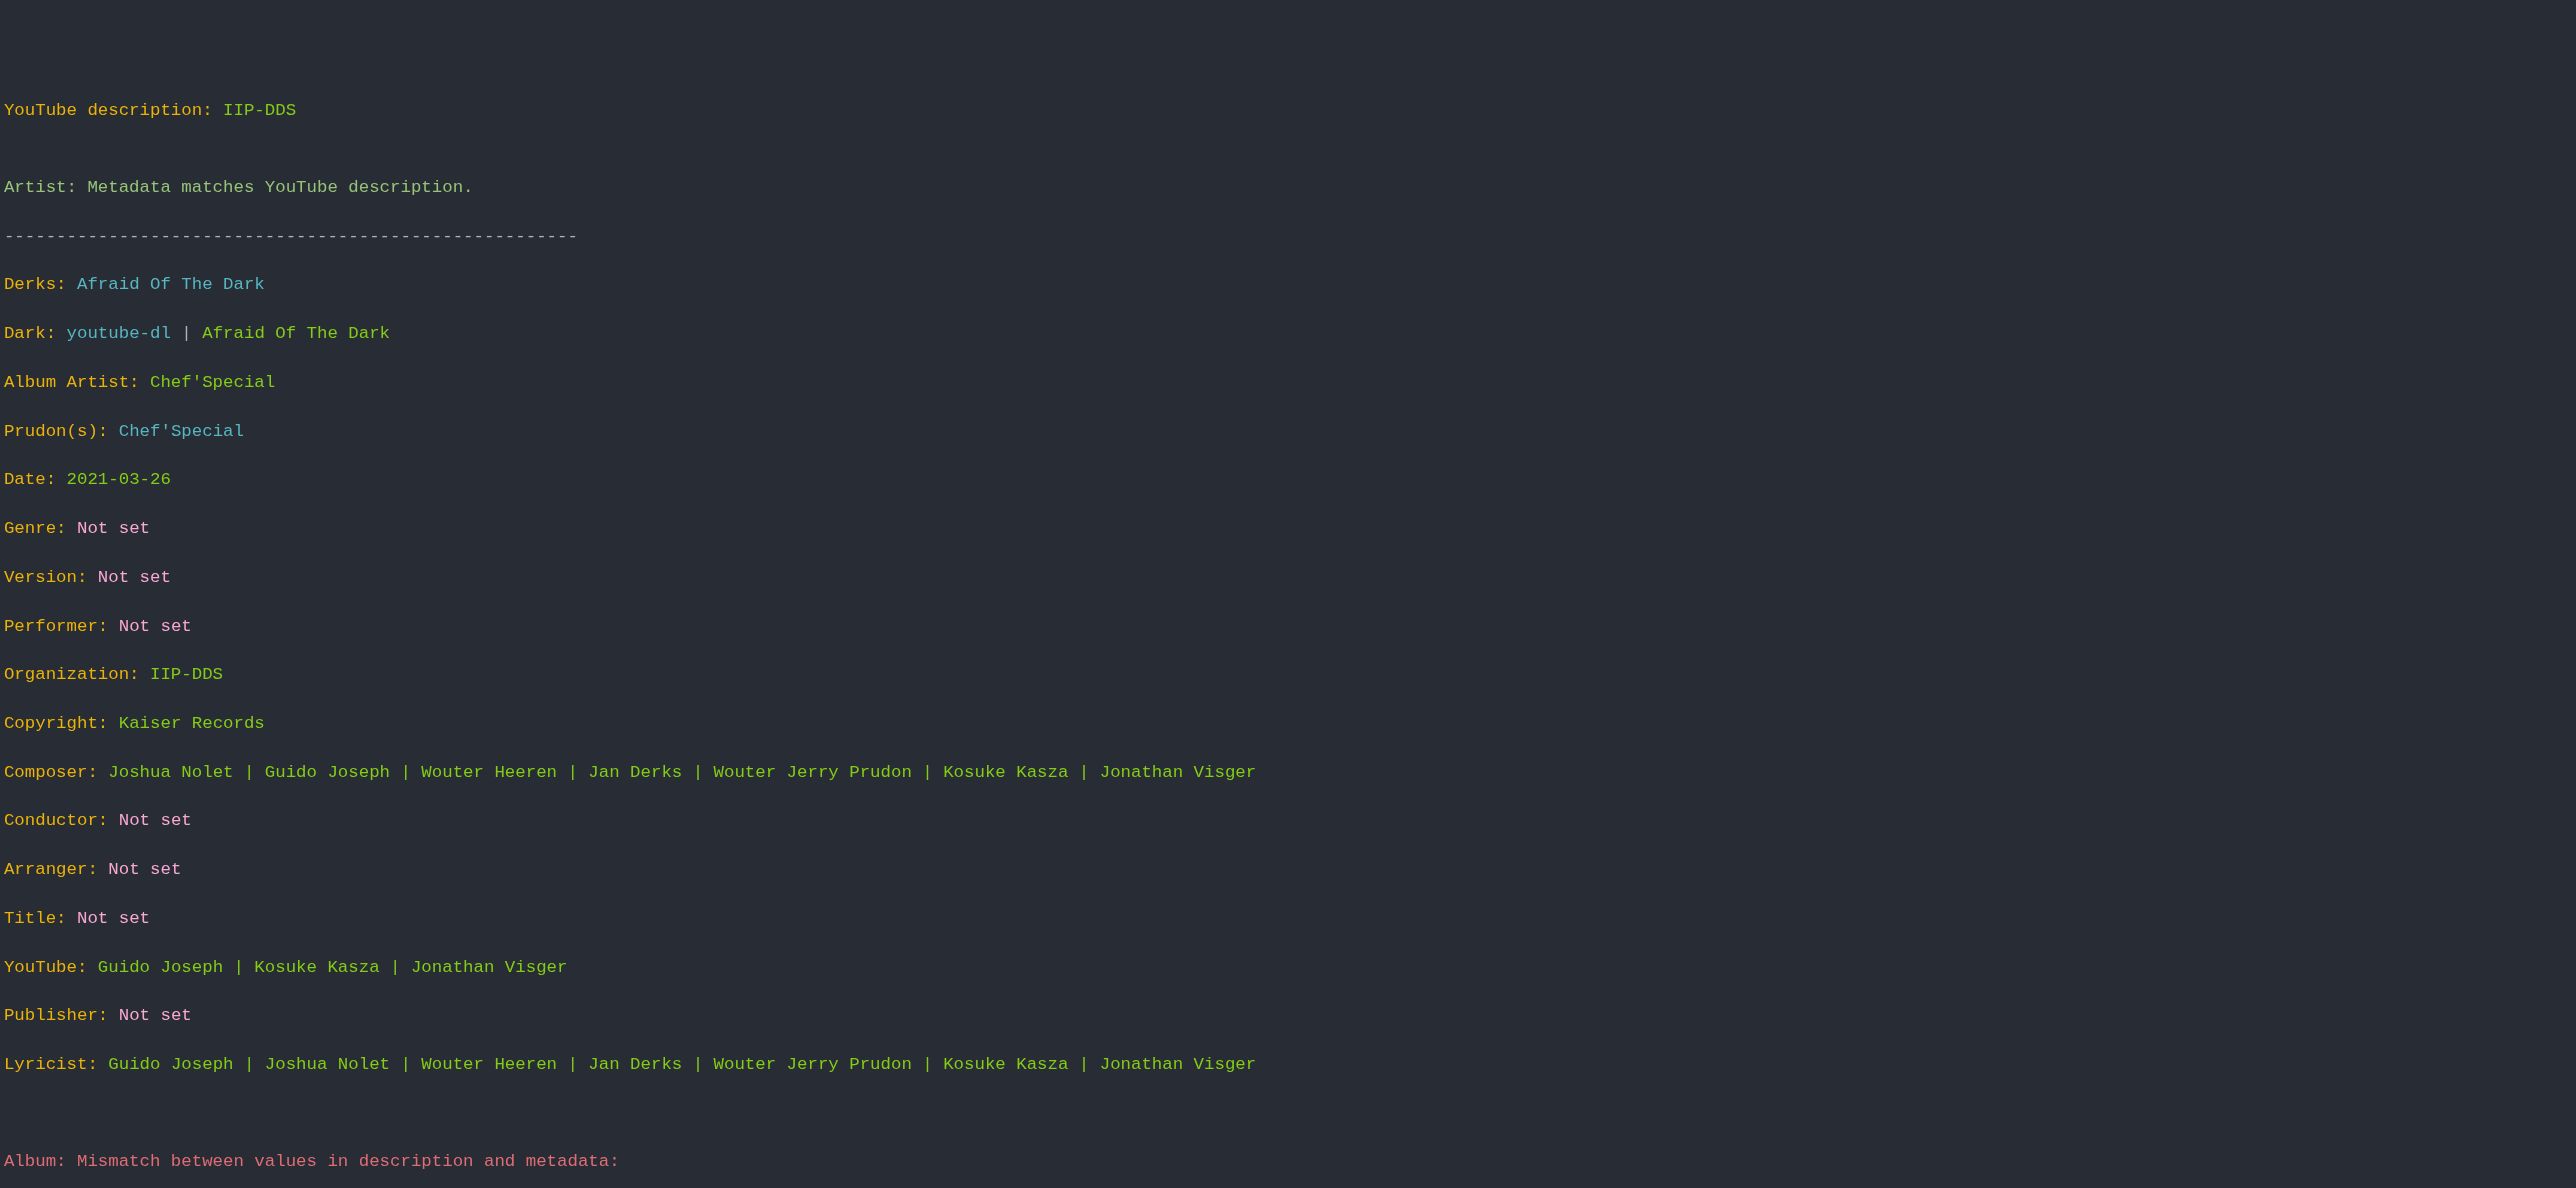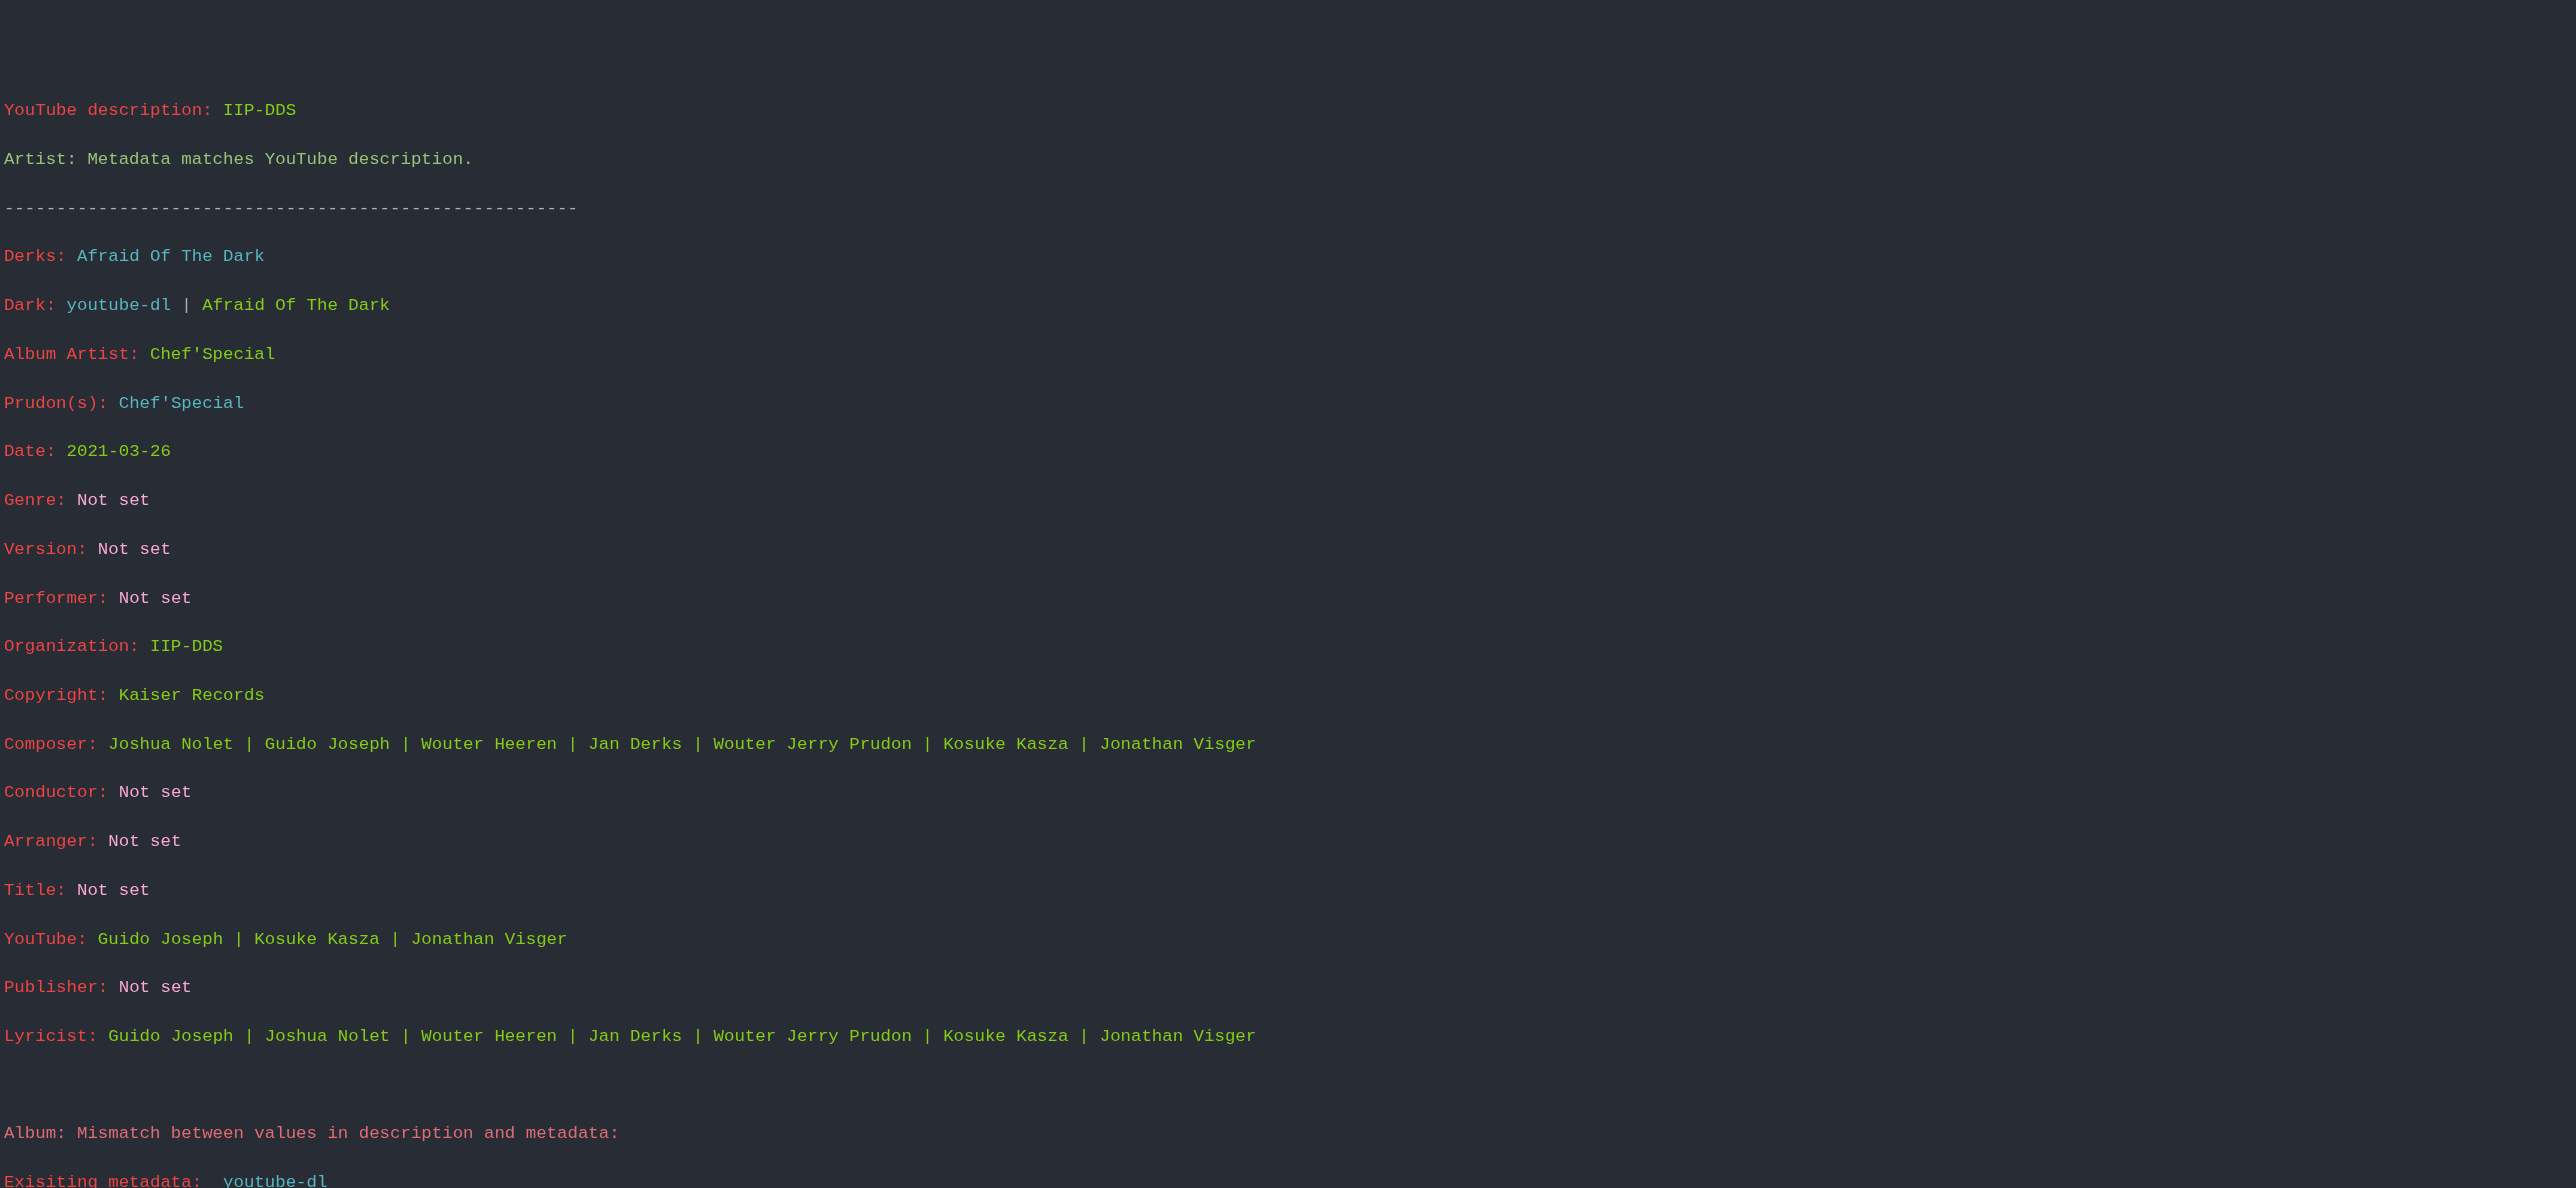--- a/index.html
+++ b/index.html
@@ -14,31 +14,32 @@
       font-size: 17.4px;
       line-height: 1.4;
       padding: 1.9px 3.9px;
       white-space: pre;
       overflow-x: auto;
     }
     .line {
       display: block;
     }
     .label {
-      color: #ef4444;
+      color: #eab308;
       margin-top: 40px;
     }
     .pink {
       color: #84cc16;
     }
     .cyan {
       color: #56b6c2;
     }
     .green {
       color: #98c379;
+      margin-top: 28px;
     }
     .dim {
       color: #f9a8d4;
     }
     .red {
       color: #e06c75;
     }
     .sep {
       color: #abb2bf;
     }

